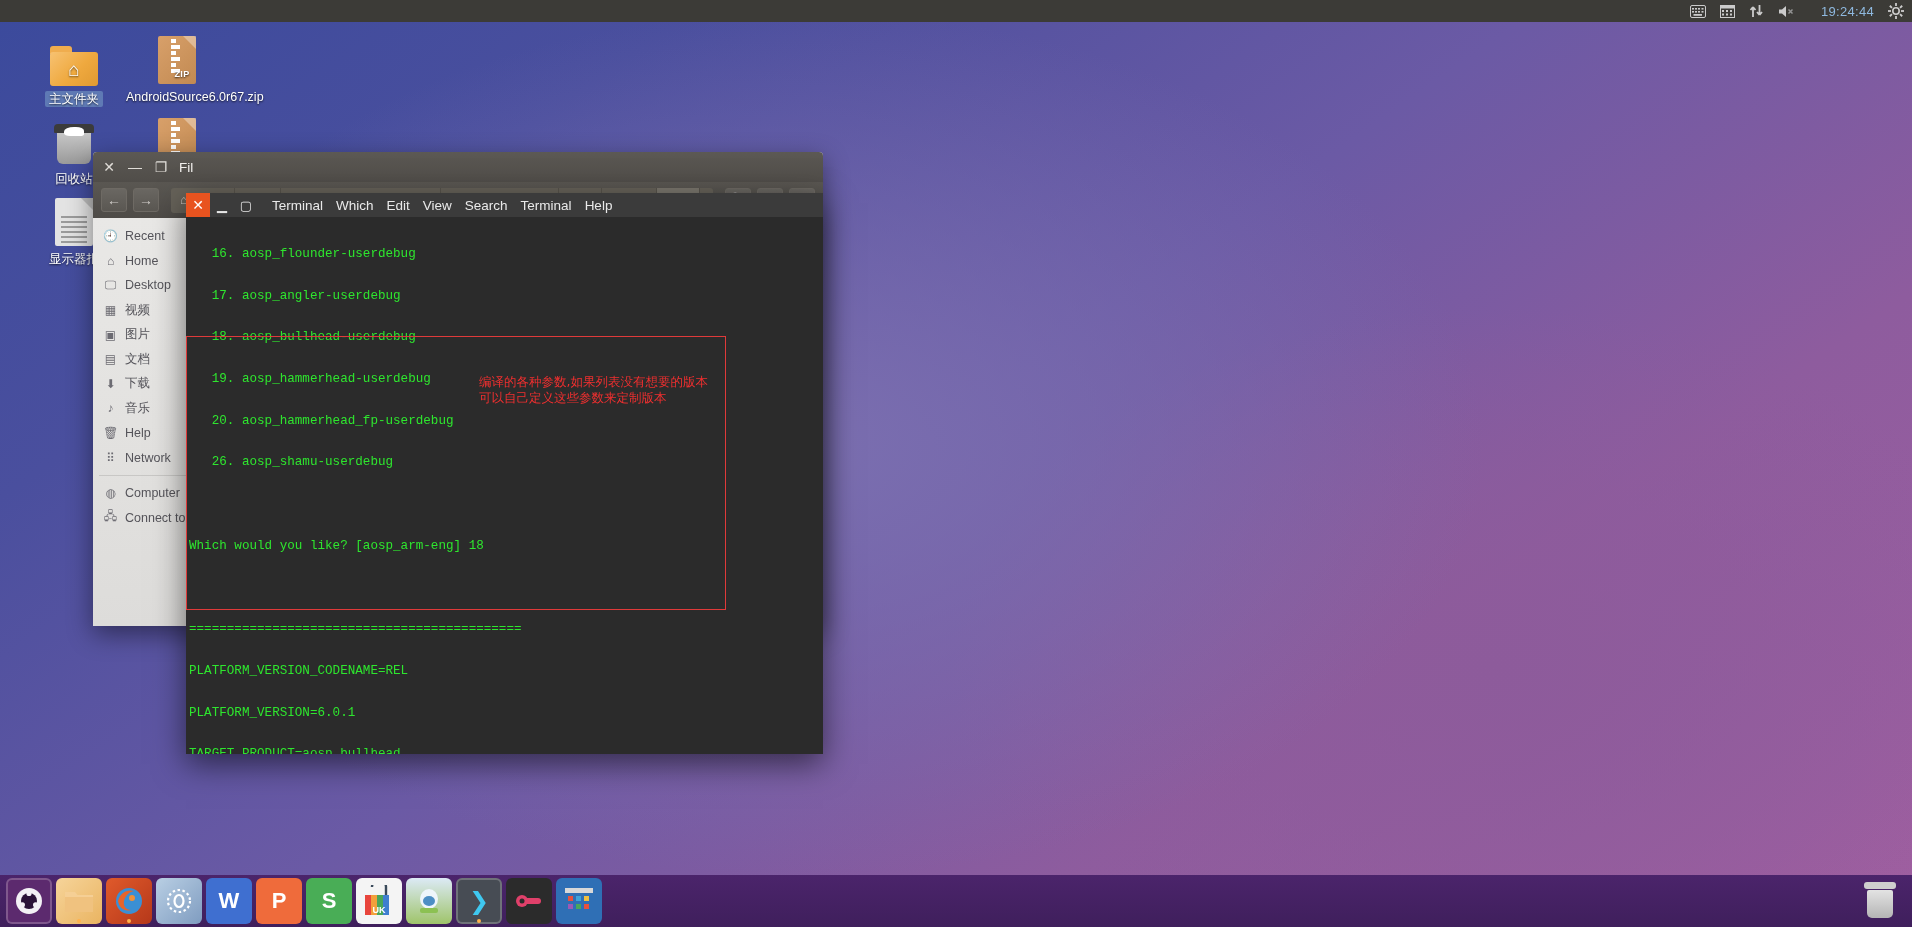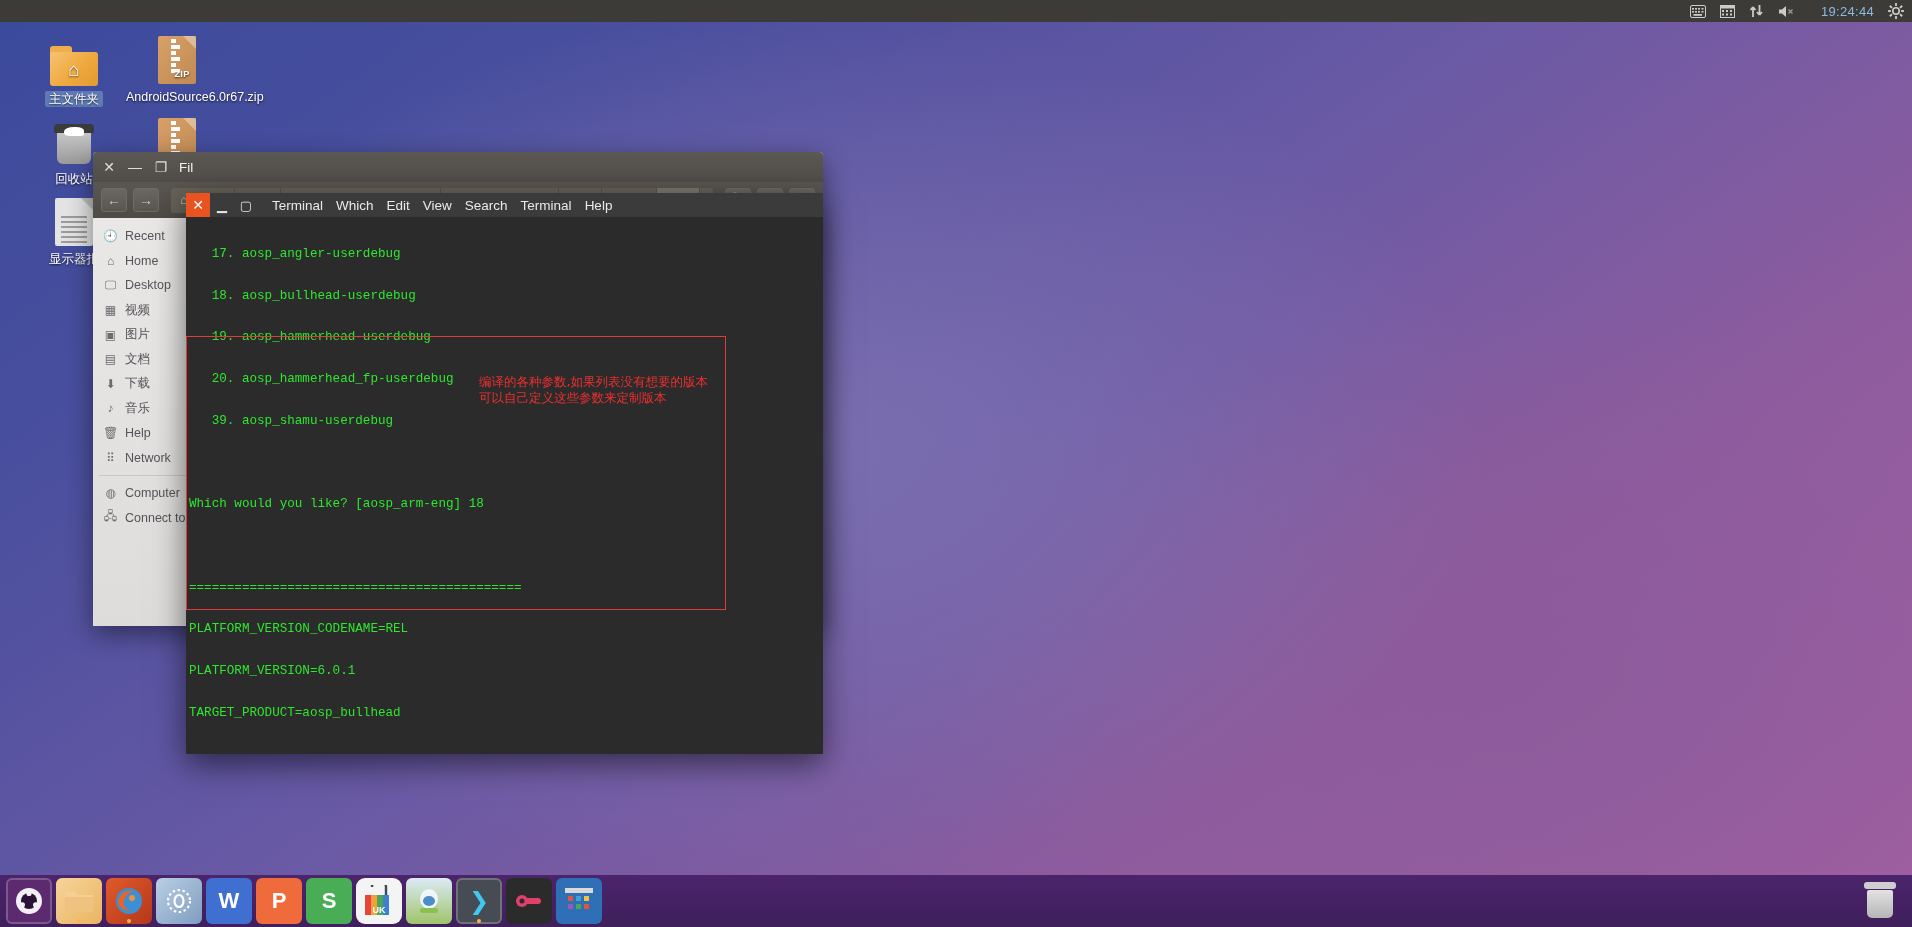--- a/index.html
+++ b/index.html
@@ -449,25 +449,26 @@
       <span>Terminal</span>
       <span>Which</span>
       <span>Edit</span>
       <span>View</span>
       <span>Search</span>
       <span>Terminal</span>
       <span>Help</span>
     </div>
   </div>
   <div id="term-screen">
+    <div class="line">   16. aosp_flounder-userdebug</div>
     <div class="line">   17. aosp_angler-userdebug</div>
     <div class="line">   18. aosp_bullhead-userdebug</div>
     <div class="line">   19. aosp_hammerhead-userdebug</div>
     <div class="line">   20. aosp_hammerhead_fp-userdebug</div>
-    <div class="line">   39. aosp_shamu-userdebug</div>
+    <div class="line">   26. aosp_shamu-userdebug</div>
     <div class="blank"></div>
     <div class="line">Which would you like? [aosp_arm-eng] 18</div>
     <div class="blank"></div>
     <div class="line">============================================</div>
     <div class="line">PLATFORM_VERSION_CODENAME=REL</div>
     <div class="line">PLATFORM_VERSION=6.0.1</div>
     <div class="line">TARGET_PRODUCT=aosp_bullhead</div>
     
     
     
@@ -527,21 +528,21 @@
   </div>
   <div class="tb-app" style="background:#3f6fd0;">
       <span>W</span>
     </div>
   <div class="tb-app" style="background:#ef6b3b;">
       <span>P</span>
     </div>
   <div class="tb-app" style="background:#49ad56;">
       <span>S</span>
     </div>
-  <div class="tb-app" style="background:#f4f4f4;border-radius:9px;">
+  <div class="tb-app" style="background:#f4f4f4;">
     <svg width="32" height="32" viewBox="0 0 32 32">
         <rect x="2" y="10" width="6" height="20" fill="#e8453c"></rect>
         <rect x="8" y="10" width="6" height="20" fill="#f3a03b"></rect>
         <rect x="14" y="10" width="6" height="20" fill="#4aa65a"></rect>
         <rect x="20" y="10" width="6" height="20" fill="#3f7fd0"></rect>
         <path d="M9 2 a7 7 0 0 1 14 0 v8" fill="none" stroke="#3a4a5a" stroke-width="2.4"></path>
         <text x="16" y="28" font-size="9" font-weight="bold" fill="#ffffff" text-anchor="middle" font-family="Liberation Sans">UK</text>
       </svg>
   </div>
   <div class="tb-app" style="background:linear-gradient(180deg,#dceaf6,#9fc46a);">

